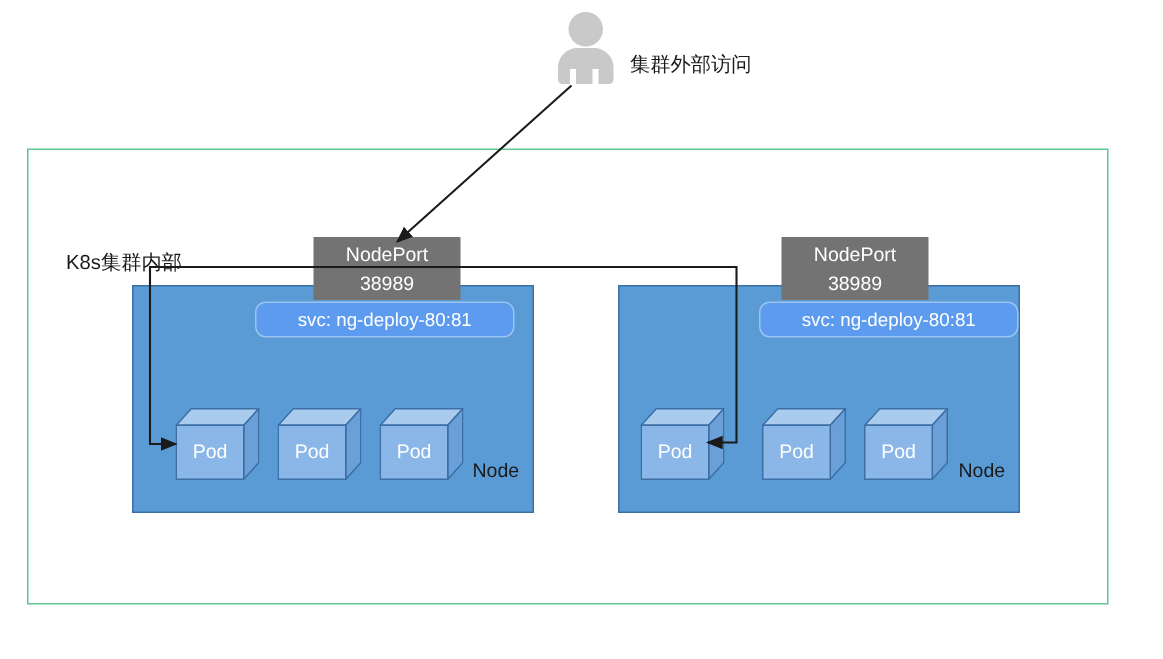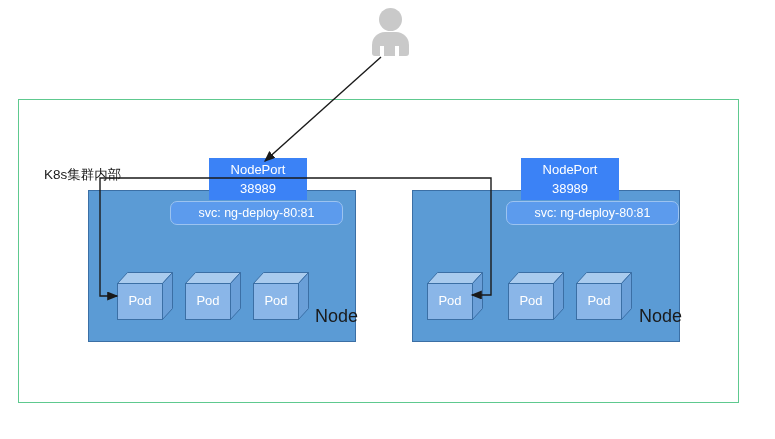--- a/index.html
+++ b/index.html
@@ -86,31 +86,31 @@
 
   
   .node {
     position: absolute;
     background: #5b9bd5;
     border: 1px solid #3b6fa5;
     box-sizing: border-box;
   }
   .node-label {
     position: absolute;
-    font-size: 18px;
+    font-size: 13px;
     color: #1a1a1a;
     white-space: nowrap;
   }
 
   
   .nodeport {
     position: absolute;
     width: 98px;
     height: 42px;
-    background: #3b82f6;
+    background: #737373;
     color: #ffffff;
     font-size: 13px;
     line-height: 19px;
     text-align: center;
     padding-top: 2px;
     box-sizing: border-box;
     z-index: 5;
   }
   .nodeport span { display: block; }
 
@@ -171,20 +171,21 @@
 <body>
 
 <div id="canvas">
 
   <div class="actor">
     <div class="actor-head"></div>
     <div class="actor-body"></div>
     <div class="actor-leg l"></div>
     <div class="actor-leg r"></div>
   </div>
+  <div class="actor-label">集群外部访问</div>
 
   <div class="cluster"></div>
   <div class="cluster-label">K8s集群内部</div>
 
   <div class="node" style="left:88px; top:190px; width:268px; height:152px;"></div>
 
   <div class="node" style="left:412px; top:190px; width:268px; height:152px;"></div>
 
   <svg class="connectors" viewBox="0 0 775 439" xmlns="http://www.w3.org/2000/svg">
     <defs>

